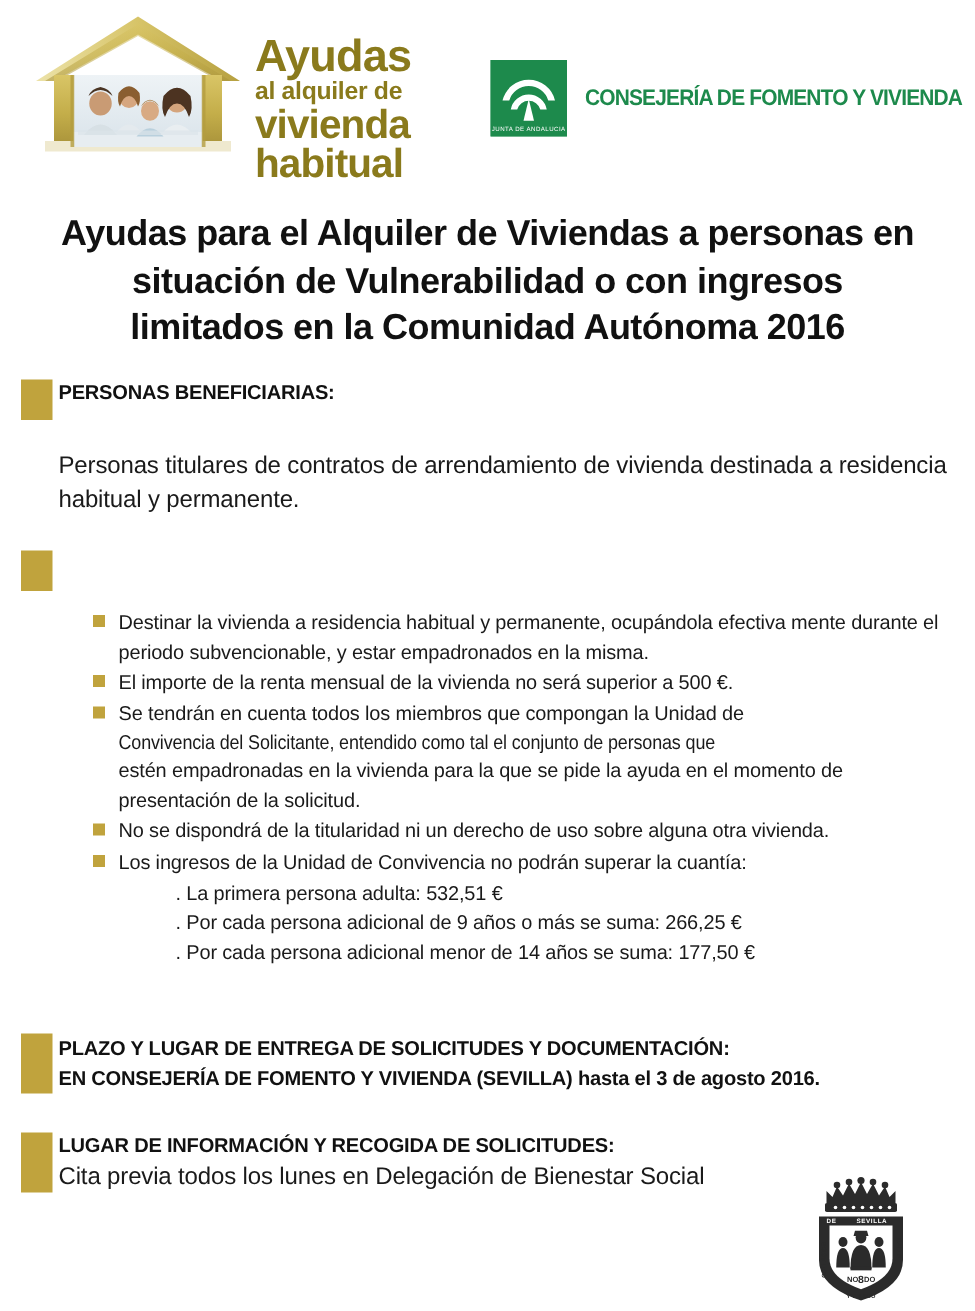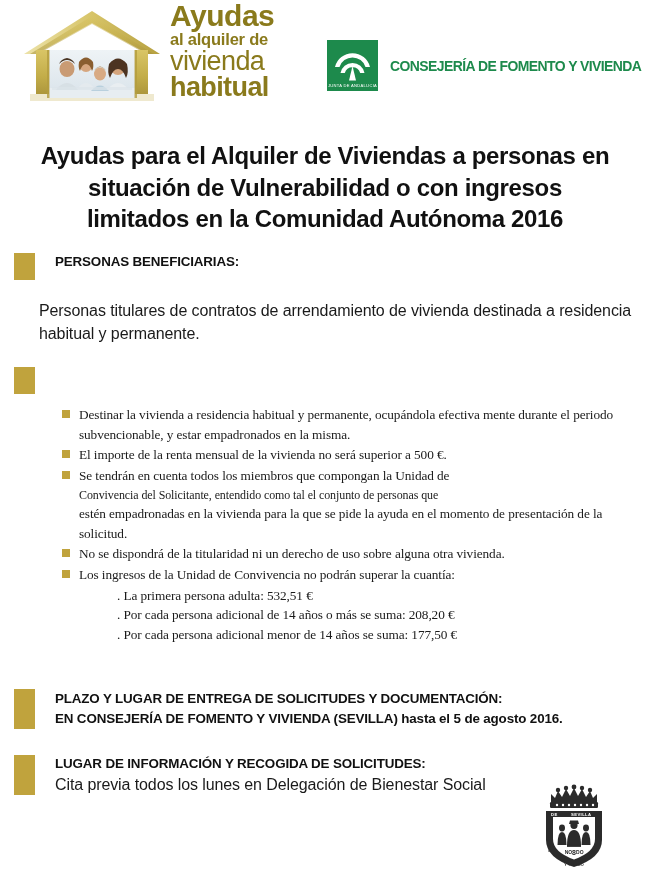--- a/index.html
+++ b/index.html
@@ -48,32 +48,33 @@
     text-align: left;
     color: #8a7a1c;
     line-height: 0.96;
   }
   .brand-line-1 {
     font-size: 30px;
     font-weight: bold;
     letter-spacing: -0.5px;
     display: block;
     color: #8a7a1c;
+    margin-top: 22px;
   }
   .brand-line-2 {
     font-size: 16.5px;
     font-weight: bold;
     display: block;
     letter-spacing: -0.2px;
     color: #8a7a1c;
     margin-top: 1px;
   }
   .brand-line-3 {
     font-size: 27px;
-    font-weight: normal;
+    font-weight: bold;
     display: block;
     letter-spacing: -0.6px;
     color: #8a7a1c;
     margin-top: 1px;
   }
   .brand-line-4 {
     font-size: 27px;
     font-weight: bold;
     display: block;
     letter-spacing: -0.6px;
@@ -120,21 +121,20 @@
   
   .content {
     position: relative;
     margin-top: 18px;
     padding: 0 14px 0 14px;
   }
 
   .section {
     position: relative;
     margin-bottom: 2px;
-    padding-left: 16px;
   }
 
   .gold-tab {
     position: absolute;
     left: 0px;
     width: 21px;
     background: #c0a33d;
   }
   .gold-tab.tall { top: 0px; height: 27px; }
 
@@ -170,21 +170,20 @@
   }
   .bullet-item {
     position: relative;
     padding-left: 17px;
     margin-left: 48px;
     margin-bottom: 1px;
     font-size: 13.3px;
     line-height: 1.46;
     letter-spacing: -0.1px;
     color: #1a1a1a;
-    font-family: Liberation Serif, serif;
   }
   .bullet-item::before {
     content: "";
     position: absolute;
     left: 0;
     top: 5px;
     width: 8px;
     height: 8px;
     background: #c0a33d;
   }
@@ -332,35 +331,35 @@
     <li class="bullet-item">
       <span>Se tendrán en cuenta todos los miembros que compongan la Unidad de</span>
       <span class="condensed">Convivencia del Solicitante, entendido como tal el conjunto de personas  que</span>
       <span>estén empadronadas en la vivienda para la que se pide la ayuda en el momento de presentación de la solicitud.</span>
     </li>
     <li class="bullet-item">No se dispondrá de la titularidad ni un derecho de uso sobre alguna otra vivienda.</li>
     <li class="bullet-item">
       <span>Los ingresos de la Unidad de Convivencia no podrán superar la cuantía:</span>
       <ul class="sub-list">
         <li class="sub-item">. La primera persona adulta: 532,51 €</li>
-        <li class="sub-item">. Por cada persona adicional de 14 años o más se suma: 208,20 €</li>
+        <li class="sub-item">. Por cada persona adicional de 9 años o más se suma: 266,25 €</li>
         <li class="sub-item">. Por cada persona adicional menor de 14 años se suma: 177,50 €</li>
       </ul>
     </li>
   </ul>
 
   <div class="spacer-md"></div>
 
 
   <div class="spacer-md"></div>
 
   <div class="section" style="min-height:42px;">
     <span class="gold-tab" style="top:0px;height:40px;"></span>
     <div class="section-head multiline">PLAZO Y LUGAR DE ENTREGA DE SOLICITUDES Y DOCUMENTACIÓN:</div>
-    <div class="section-head multiline">EN CONSEJERÍA DE FOMENTO Y VIVIENDA (SEVILLA) hasta el 5 de agosto 2016.</div>
+    <div class="section-head multiline">EN CONSEJERÍA DE FOMENTO Y VIVIENDA (SEVILLA) hasta el 3 de agosto 2016.</div>
   </div>
 
   <div class="spacer-md"></div>
 
   <div class="section" style="min-height:60px;">
     <span class="gold-tab" style="top:0px;height:40px;"></span>
     <div class="section-head">LUGAR DE INFORMACIÓN Y RECOGIDA DE SOLICITUDES:</div>
     <div class="section-body">Cita previa todos los lunes en Delegación de Bienestar Social</div>
   </div>
 </div>

